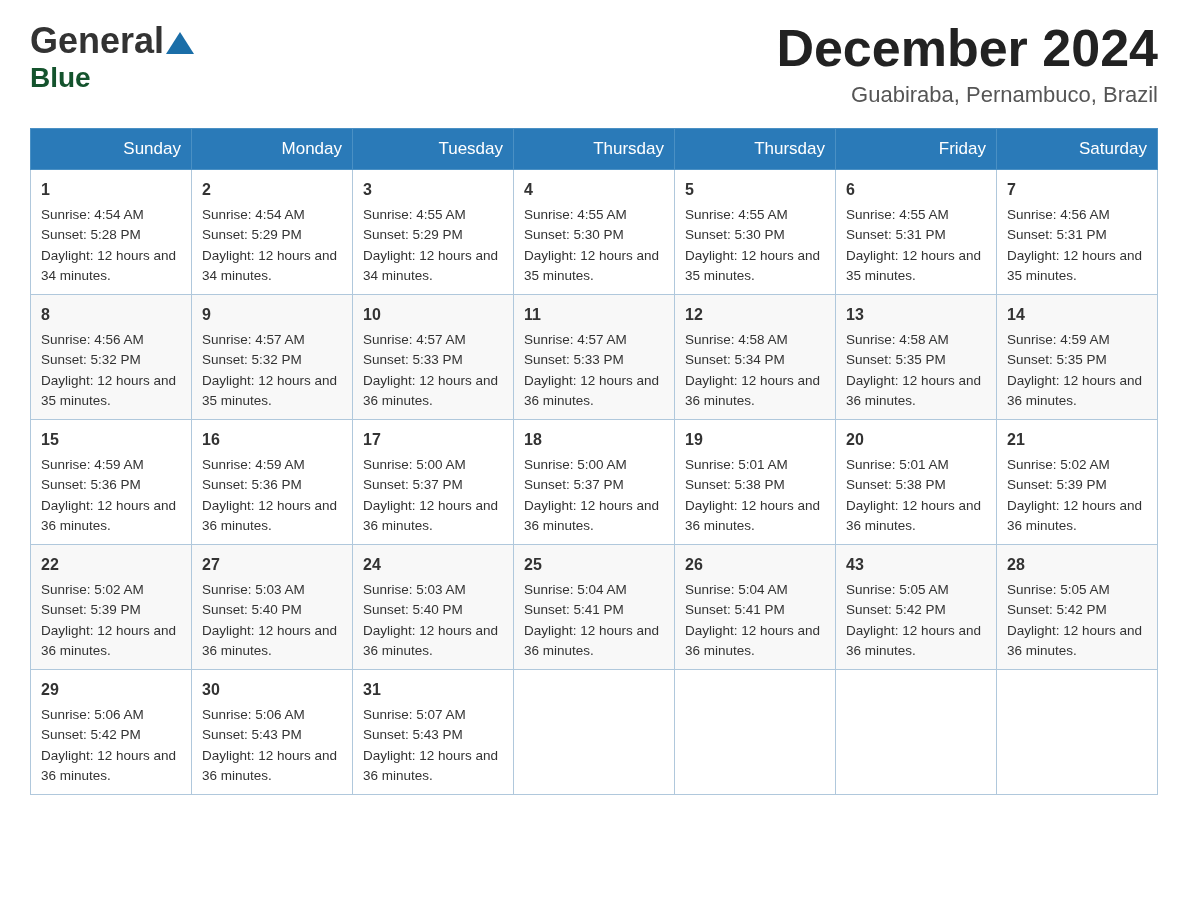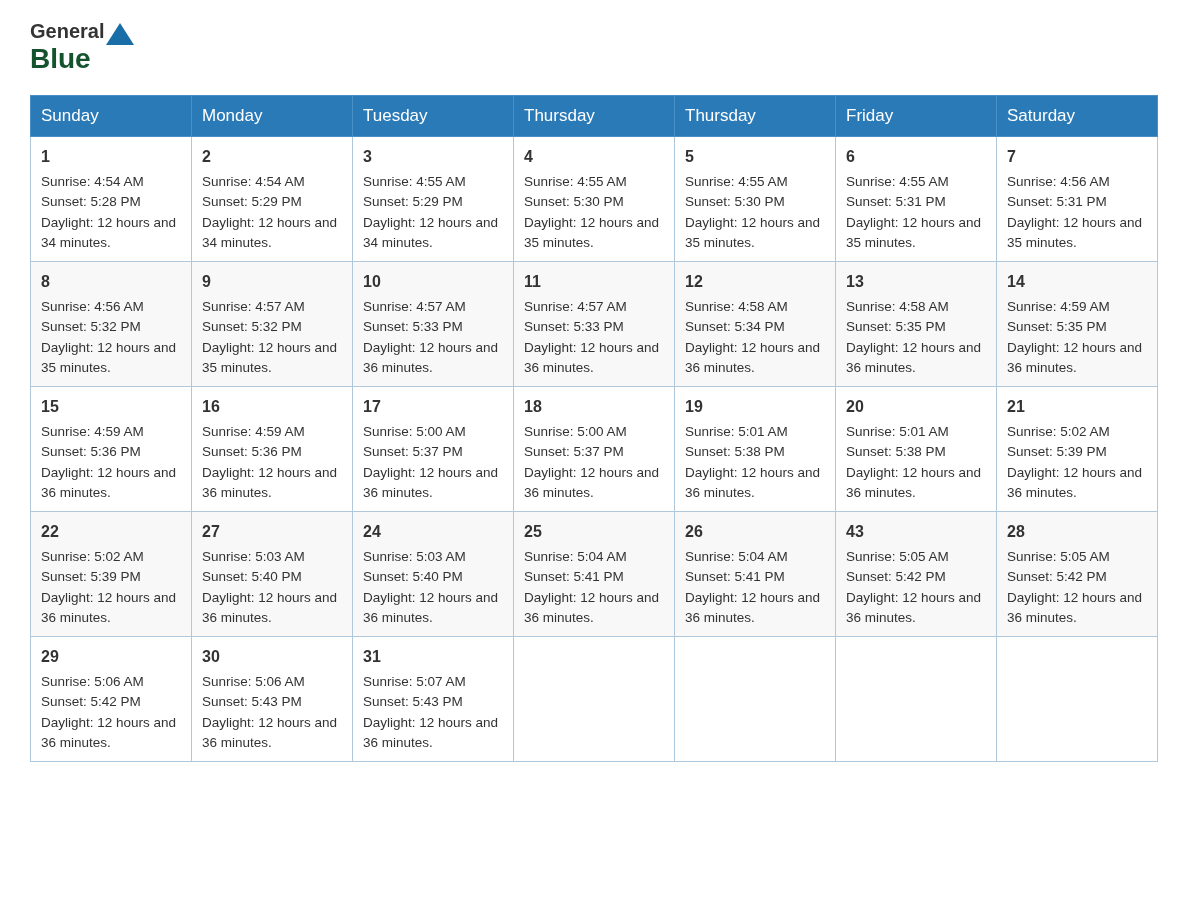--- a/index.html
+++ b/index.html
@@ -15,21 +15,21 @@
       justify-content: space-between;
       align-items: flex-start;
       margin-bottom: 20px;
     }
     .logo {
       display: flex;
       flex-direction: column;
       align-items: flex-start;
     }
     .logo-text {
-      font-size: 20px;
+      font-size: 36px;
       font-weight: bold;
       color: #333;
       display: flex;
       align-items: center;
     }
     .logo-general {
       color: #333;
     }
     .logo-triangle {
       width: 0;
@@ -65,21 +65,21 @@
       width: 100%;
       border-collapse: collapse;
       border: 1px solid #4a90c4;
     }
     .calendar th {
       background-color: #2a7ab8;
       color: white;
       padding: 10px 10px;
       font-size: 17px;
       font-weight: normal;
-      text-align: left;
+      text-align: right;
       border: 1px solid #4a90c4;
     }
     .calendar td {
       vertical-align: top;
       padding: 8px 10px;
       border: 1px solid #b0c8dc;
       width: 14.28%;
       min-height: 110px;
       font-size: 13.5px;
       color: #333;
@@ -104,20 +104,24 @@
 </head>
 <body>
 
 <div class="header">
   <div class="logo">
     <div class="logo-text">
       <span class="logo-general">General</span>
       <span class="logo-triangle"></span>
     </div>
     <span class="logo-blue">Blue</span>
+  </div>
+  <div class="title-section">
+    <div class="month-title">December 2024</div>
+    <div class="location">Guabiraba, Pernambuco, Brazil</div>
   </div>
 </div>
 
 <table class="calendar">
   <thead>
     <tr>
       <th>Sunday</th>
       <th>Monday</th>
       <th>Tuesday</th>
       <th>Thursday</th>

